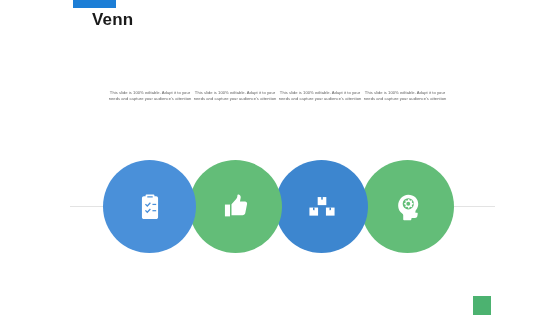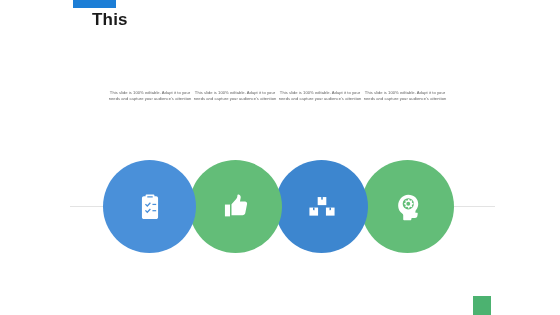--- a/index.html
+++ b/index.html
@@ -125,21 +125,21 @@
     height: 19px;
     background: #4cb270;
   }
 </style>
 </head>
 <body>
 
 <div id="slide">
 
   <div class="accent-bar"></div>
-  <div class="slide-title">This</div>
+  <div class="slide-title">Venn</div>
 
   <div class="captions">
     <div class="caption c0">This slide is 100% editable. Adapt it to your needs and capture your audience's attention</div>
     <div class="caption c1">This slide is 100% editable. Adapt it to your needs and capture your audience's attention</div>
     <div class="caption c2">This slide is 100% editable. Adapt it to your needs and capture your audience's attention</div>
     <div class="caption c3">This slide is 100% editable. Adapt it to your needs and capture your audience's attention</div>
   </div>
 
   <div class="connector-left"></div>
   <div class="connector-right"></div>

